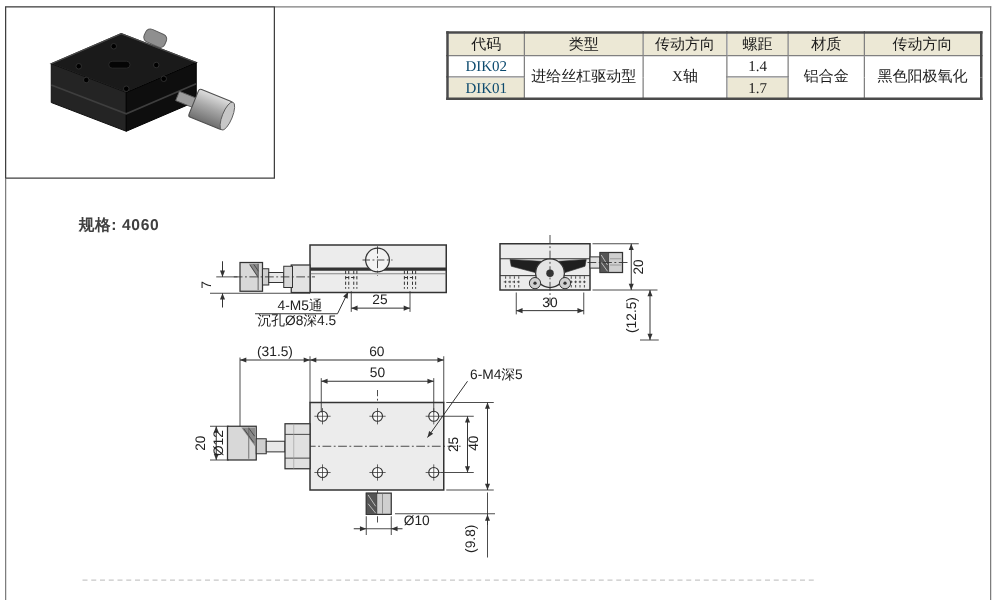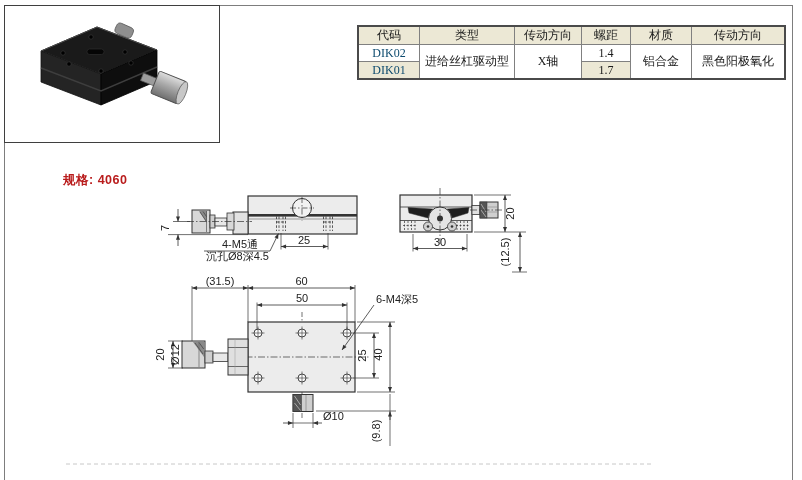--- a/index.html
+++ b/index.html
@@ -89,21 +89,21 @@
       <td class="mergecell" rowspan="2">铝合金</td>
       <td class="mergecell" rowspan="2">黑色阳极氧化</td>
     </tr>
     <tr class="r2">
       <td class="code">DIK01</td>
       <td>1.7</td>
     </tr>
   </tbody>
     </table>
 
-  <div class="spec-label" style="color:#b91c1c">规格: 4060</div>
+  <div class="spec-label" style="color:#404040">规格: 4060</div>
 
   <svg width="802" height="480" viewBox="0 0 802 480" style="position:absolute;left:0;top:0">
     <defs>
       <marker id="ar" viewBox="0 0 10 10" refX="9.5" refY="5" markerWidth="9" markerHeight="7" orient="auto-start-reverse">
         <path d="M0.5,1.4 L9.5,5 L0.5,8.6 Z" fill="#333"></path>
       </marker>
     </defs>
 
     <g stroke="#333">
       <rect x="248" y="196" width="109" height="38" fill="#ececec" stroke-width="1.2"></rect>

